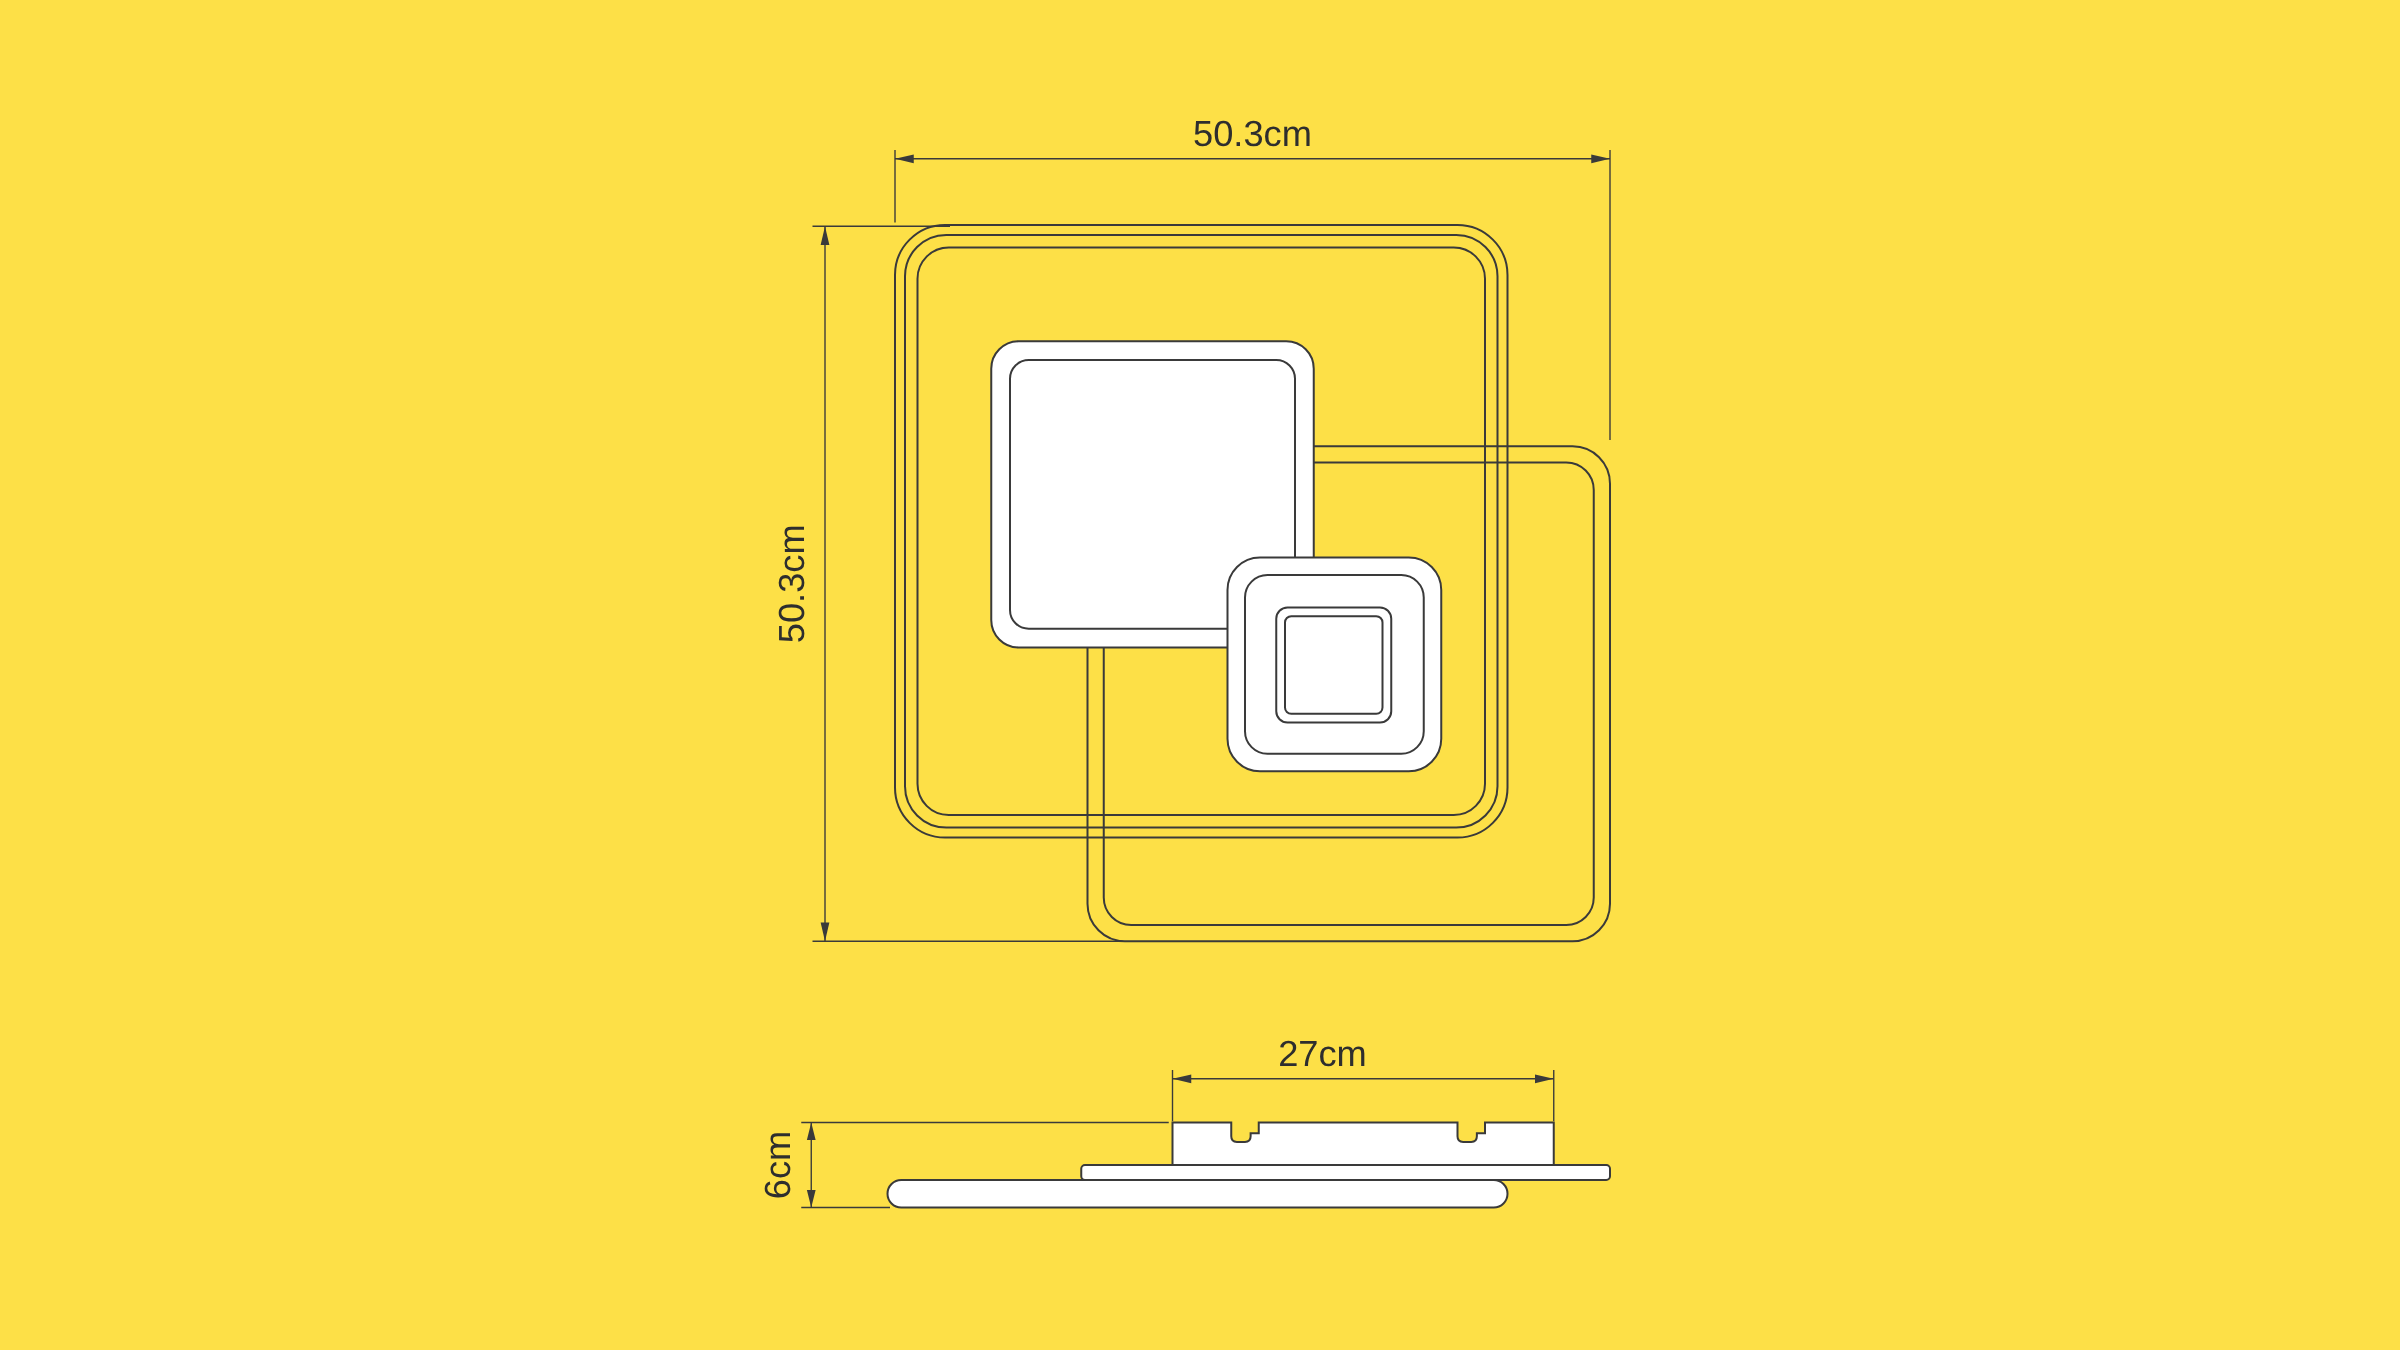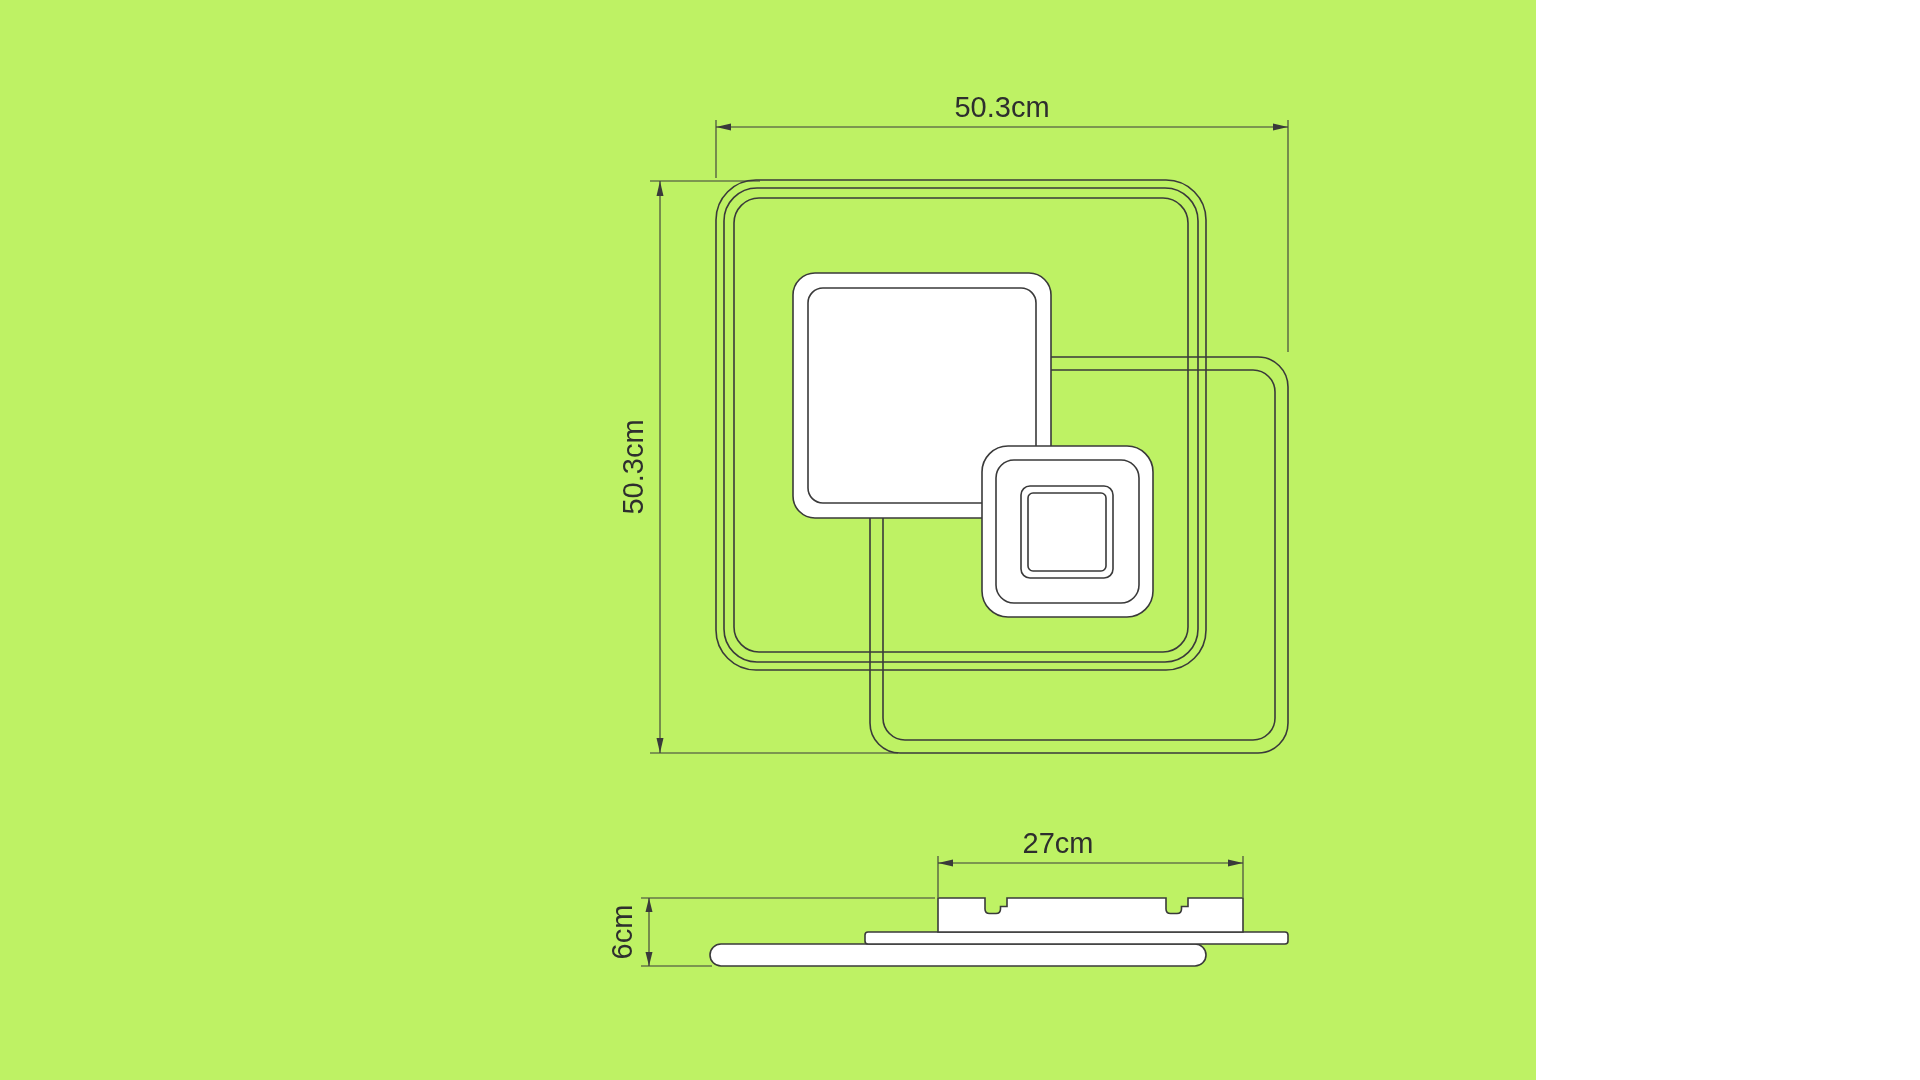--- a/index.html
+++ b/index.html
@@ -1,16 +1,16 @@
 <!DOCTYPE html>
 <html><head>
 <meta charset="utf-8">
 <style>
   html,body{margin:0;padding:0;background:#ffffff;}
-  .canvas{position:relative;width:1536px;height:1080px;background:#bef264;overflow:hidden;
+  .canvas{position:relative;width:1920px;height:1080px;background:#fde047;overflow:hidden;
           font-family:"Liberation Sans", sans-serif;}
   svg{display:block;}
   text{font-family:"Liberation Sans", sans-serif;fill:#2e2e2e;font-size:29px;}
 </style>
 </head>
 <body>
 
 <div class="canvas">
 <svg width="1920" height="1080" viewBox="0 0 1920 1080" xmlns="http://www.w3.org/2000/svg">
 

